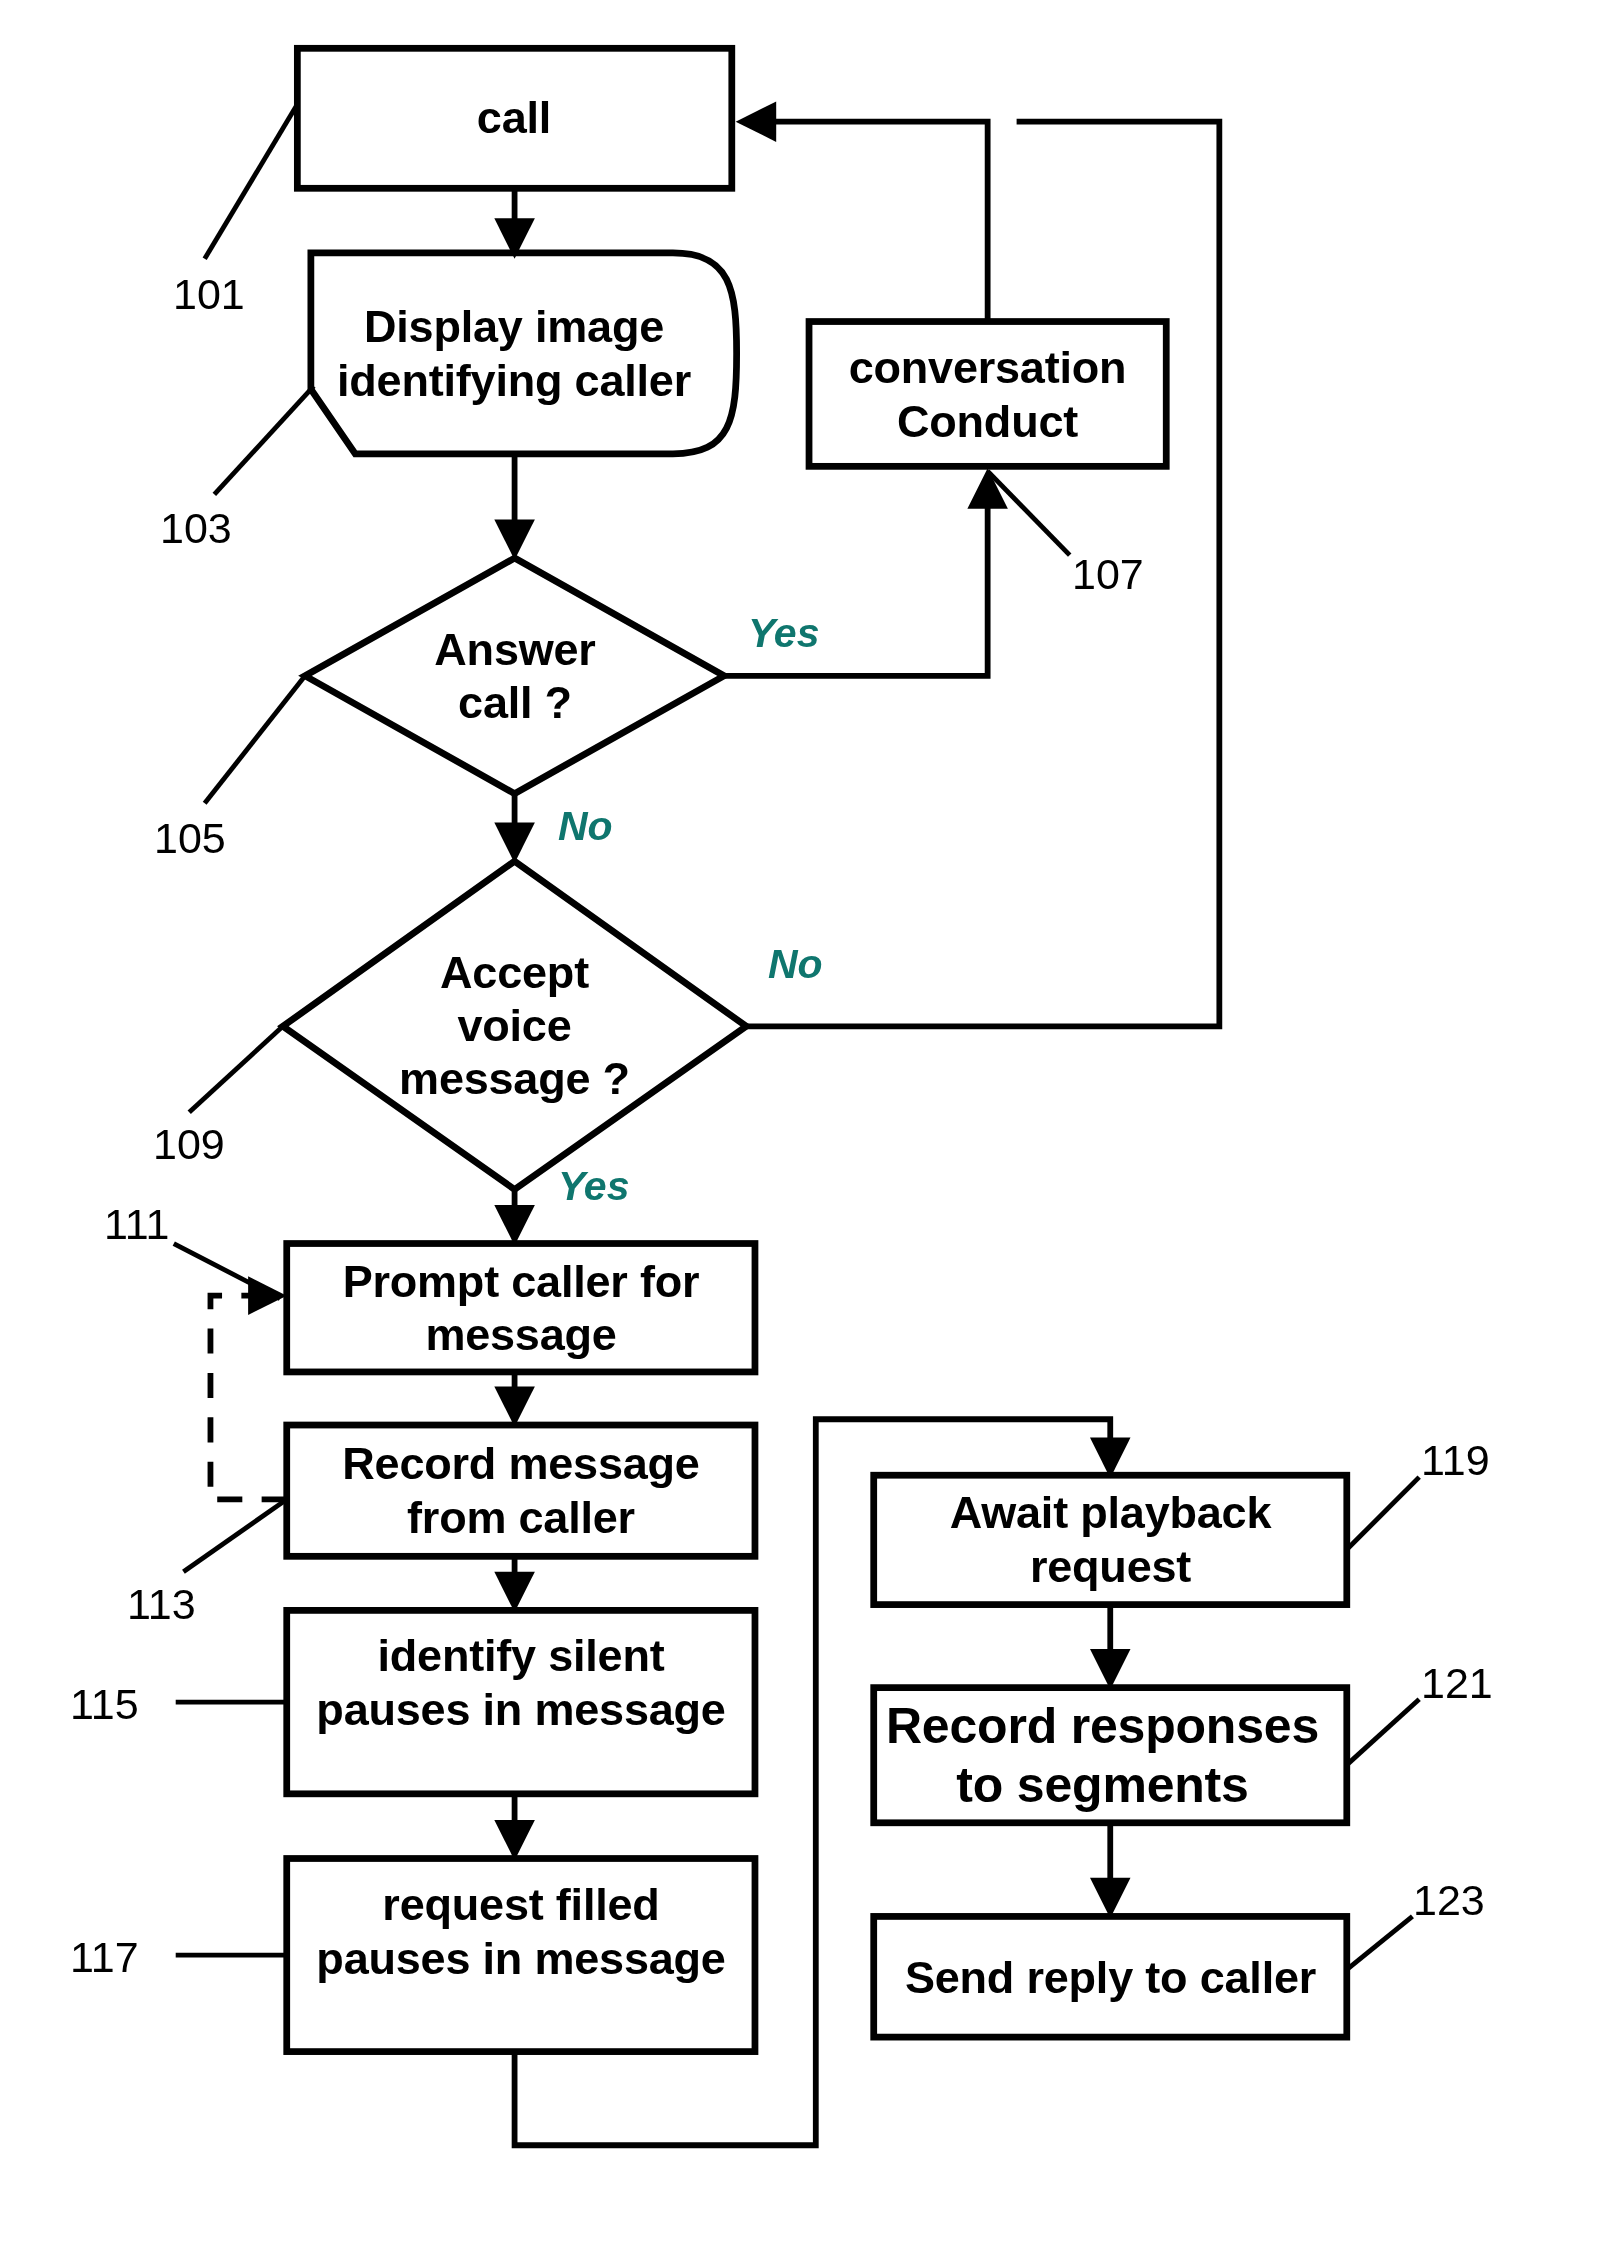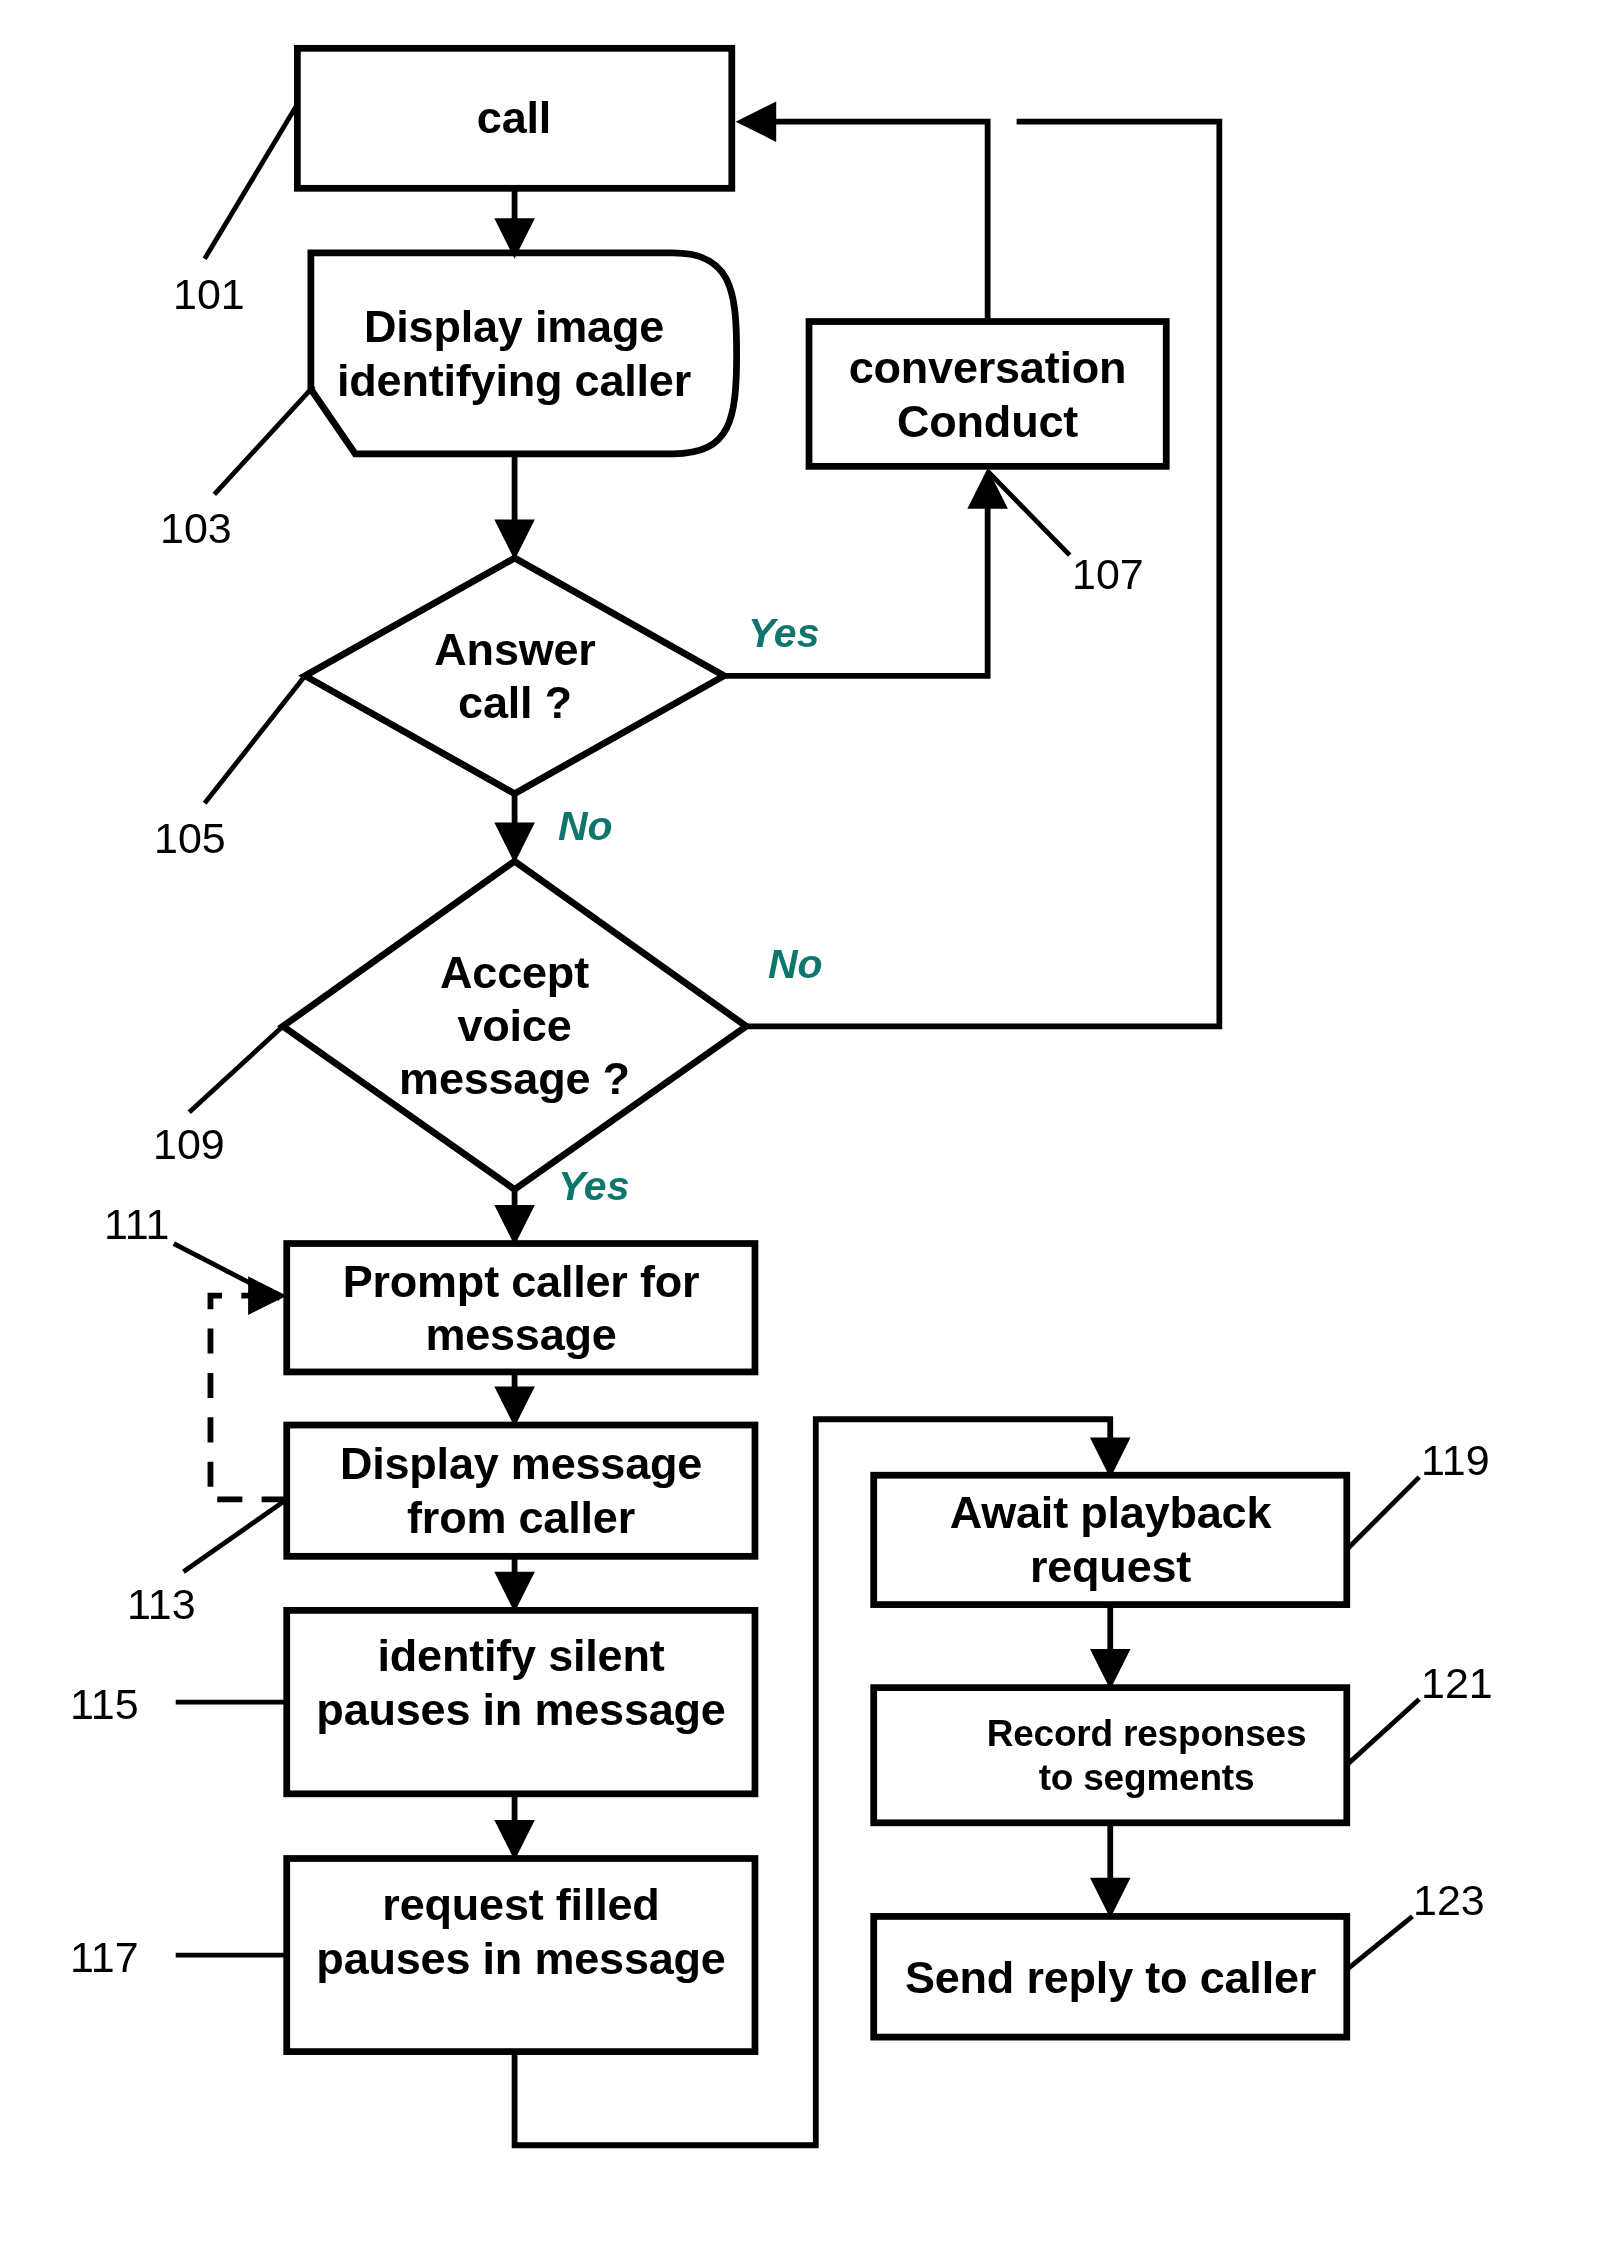--- a/index.html
+++ b/index.html
@@ -241,21 +241,21 @@
 
   <div class="node-label" style="left:287px; top:1244px; width:468px; height:128px; font-size:45px;">
     <div>
       <div>Prompt caller for</div>
       <div>message</div>
     </div>
   </div>
 
   <div class="node-label" style="left:287px; top:1425px; width:468px; height:131px; font-size:45px;">
     <div>
-      <div>Display message</div>
+      <div>Record message</div>
       <div>from caller</div>
     </div>
   </div>
 
   <div class="node-label" style="left:287px; top:1610px; width:468px; height:145px; font-size:45px;">
     <div>
       <div>identify silent</div>
       <div>pauses in message</div>
     </div>
   </div>
@@ -267,21 +267,21 @@
     </div>
   </div>
 
   <div class="node-label" style="left:874px; top:1475px; width:473px; height:129px; font-size:45px;">
     <div>
       <div>Await playback</div>
       <div>request</div>
     </div>
   </div>
 
-  <div class="node-label" style="left:910px; top:1688px; width:473px; height:135px; font-size:37px;">
+  <div class="node-label" style="left:866px; top:1688px; width:473px; height:135px; font-size:50px;">
     <div>
       <div>Record responses</div>
       <div>to segments</div>
     </div>
   </div>
 
   <div class="node-label" style="left:874px; top:1917px; width:473px; height:121px; font-size:45px;">
     <div>
       <div>Send reply to caller</div>
     </div>

